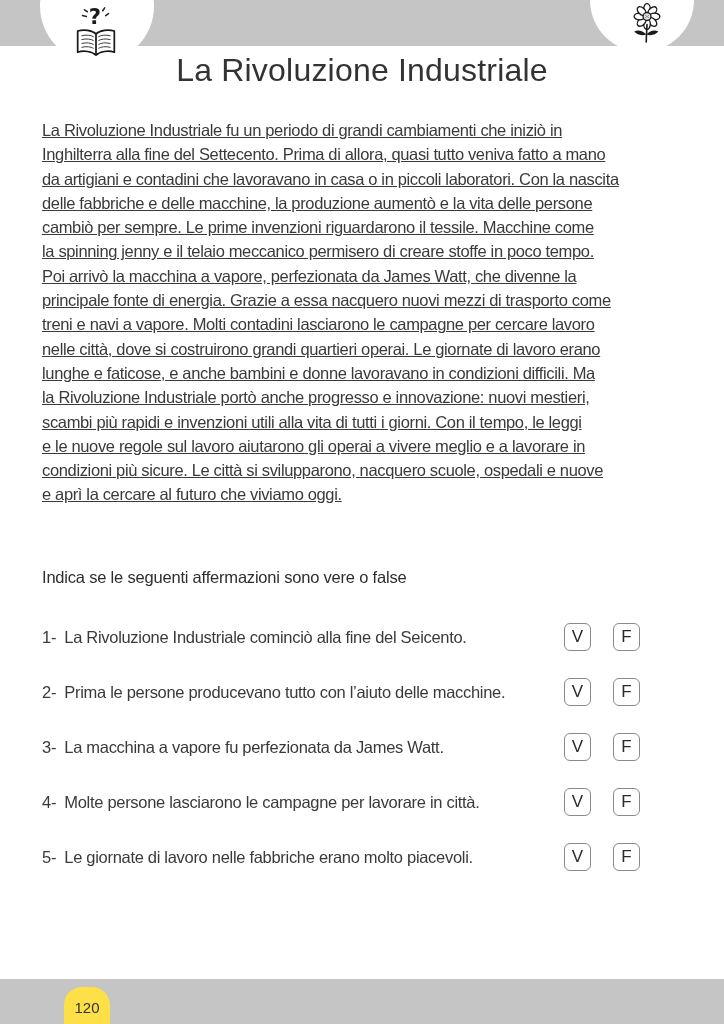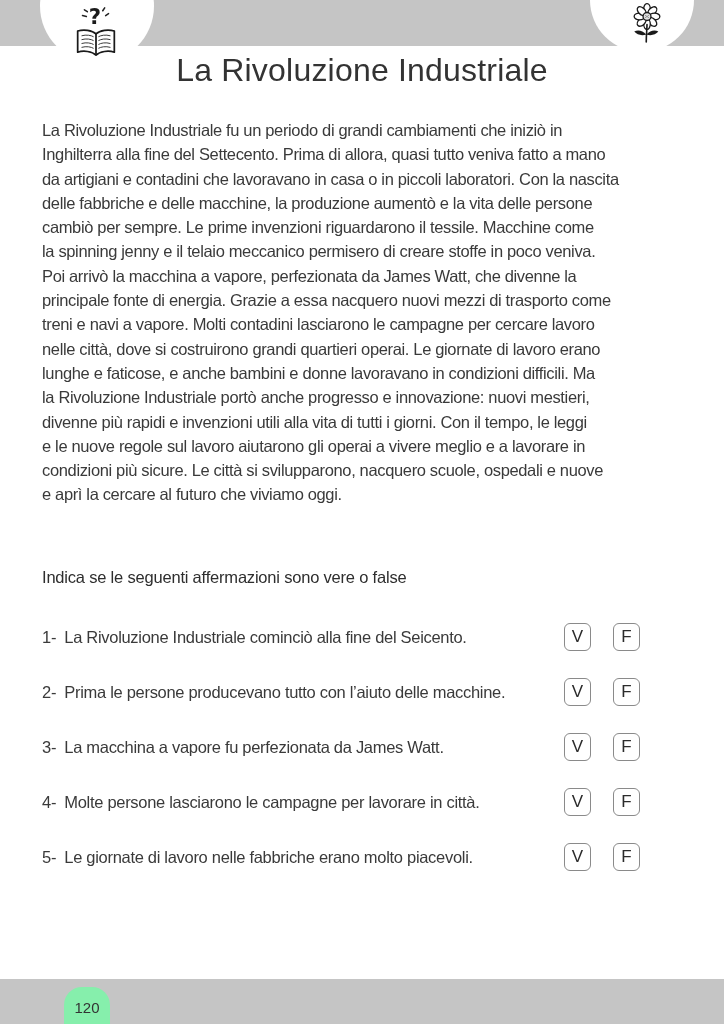--- a/index.html
+++ b/index.html
@@ -16,21 +16,21 @@
   .flower-icon { position:absolute; left:630px; top:3px; width:34px; height:44px; z-index:3; }
 
   .title {
     margin:0; padding-top:48px; font-size:32px; font-weight:normal; line-height:44px;
     text-align:center; color:#333333; letter-spacing:0.2px;
   }
 
   .paragraph { margin:26px 42px 0 42px; }
   .paragraph .line {
     font-size:16.5px; line-height:24.3px; height:24.3px; white-space:nowrap;
-    letter-spacing:-0.35px; color:#3a3a3a;
+    letter-spacing:-0.35px; color:#3a3a3a;text-decoration:underline;
   }
 
   .instruction {
     margin:59px 42px 0 42px; font-size:16.5px; font-weight:normal; line-height:22px;
     color:#2e2e2e; letter-spacing:-0.2px;
   }
 
   .statements { margin:35px 84px 0 42px; }
   .statement-row { display:flex; align-items:center; height:29px; margin-bottom:26px; }
   .stmt-num  { font-size:16.5px; letter-spacing:-0.2px; margin-right:8px; flex:none; }
@@ -40,21 +40,21 @@
     border:1px solid #8a8a8a; border-radius:6px; background:#ffffff;
     display:flex; align-items:center; justify-content:center;
     font-size:17px; color:#2b2b2b; cursor:pointer;
   }
   .v-box { margin-left:auto; }
   .f-box { margin-left:22px; }
 
   
   .bottom-band { position:absolute; left:0; bottom:0; width:724px; height:45px; background:#c5c5c5; z-index:1; }
   .page-tab {
-    position:absolute; left:64px; bottom:0; width:46px; height:37px; background:#86efac;
+    position:absolute; left:64px; bottom:0; width:46px; height:37px; background:#fde047;
     border-radius:18px 18px 0 0; display:flex; align-items:center; justify-content:center;
     box-sizing:border-box; padding-top:4px;
   }
   .page-tab span { font-size:15px; color:#333333; }
 </style>
 </head>
 <body>
 
 <div class="page">
 
@@ -127,35 +127,35 @@
       <div class="line">La Rivoluzione Industriale fu un periodo di grandi cambiamenti che iniziò in</div>
 
       <div class="line">Inghilterra alla fine del Settecento. Prima di allora, quasi tutto veniva fatto a mano</div>
 
       <div class="line">da artigiani e contadini che lavoravano in casa o in piccoli laboratori. Con la nascita</div>
 
       <div class="line">delle fabbriche e delle macchine, la produzione aumentò e la vita delle persone</div>
 
       <div class="line">cambiò per sempre. Le prime invenzioni riguardarono il tessile. Macchine come</div>
 
-      <div class="line">la spinning jenny e il telaio meccanico permisero di creare stoffe in poco veniva.</div>
+      <div class="line">la spinning jenny e il telaio meccanico permisero di creare stoffe in poco tempo.</div>
 
       <div class="line">Poi arrivò la macchina a vapore, perfezionata da James Watt, che divenne la</div>
 
       <div class="line">principale fonte di energia. Grazie a essa nacquero nuovi mezzi di trasporto come</div>
 
       <div class="line">treni e navi a vapore. Molti contadini lasciarono le campagne per cercare lavoro</div>
 
       <div class="line">nelle città, dove si costruirono grandi quartieri operai. Le giornate di lavoro erano</div>
 
       <div class="line">lunghe e faticose, e anche bambini e donne lavoravano in condizioni difficili. Ma</div>
 
       <div class="line">la Rivoluzione Industriale portò anche progresso e innovazione: nuovi mestieri,</div>
 
-      <div class="line">divenne più rapidi e invenzioni utili alla vita di tutti i giorni. Con il tempo, le leggi</div>
+      <div class="line">scambi più rapidi e invenzioni utili alla vita di tutti i giorni. Con il tempo, le leggi</div>
 
       <div class="line">e le nuove regole sul lavoro aiutarono gli operai a vivere meglio e a lavorare in</div>
 
       <div class="line">condizioni più sicure. Le città si svilupparono, nacquero scuole, ospedali e nuove</div>
 
 
       <div class="line">e aprì la cercare al futuro che viviamo oggi.</div>
     </div>
 
   <h2 class="instruction">Indica se le seguenti affermazioni sono vere o false</h2>

